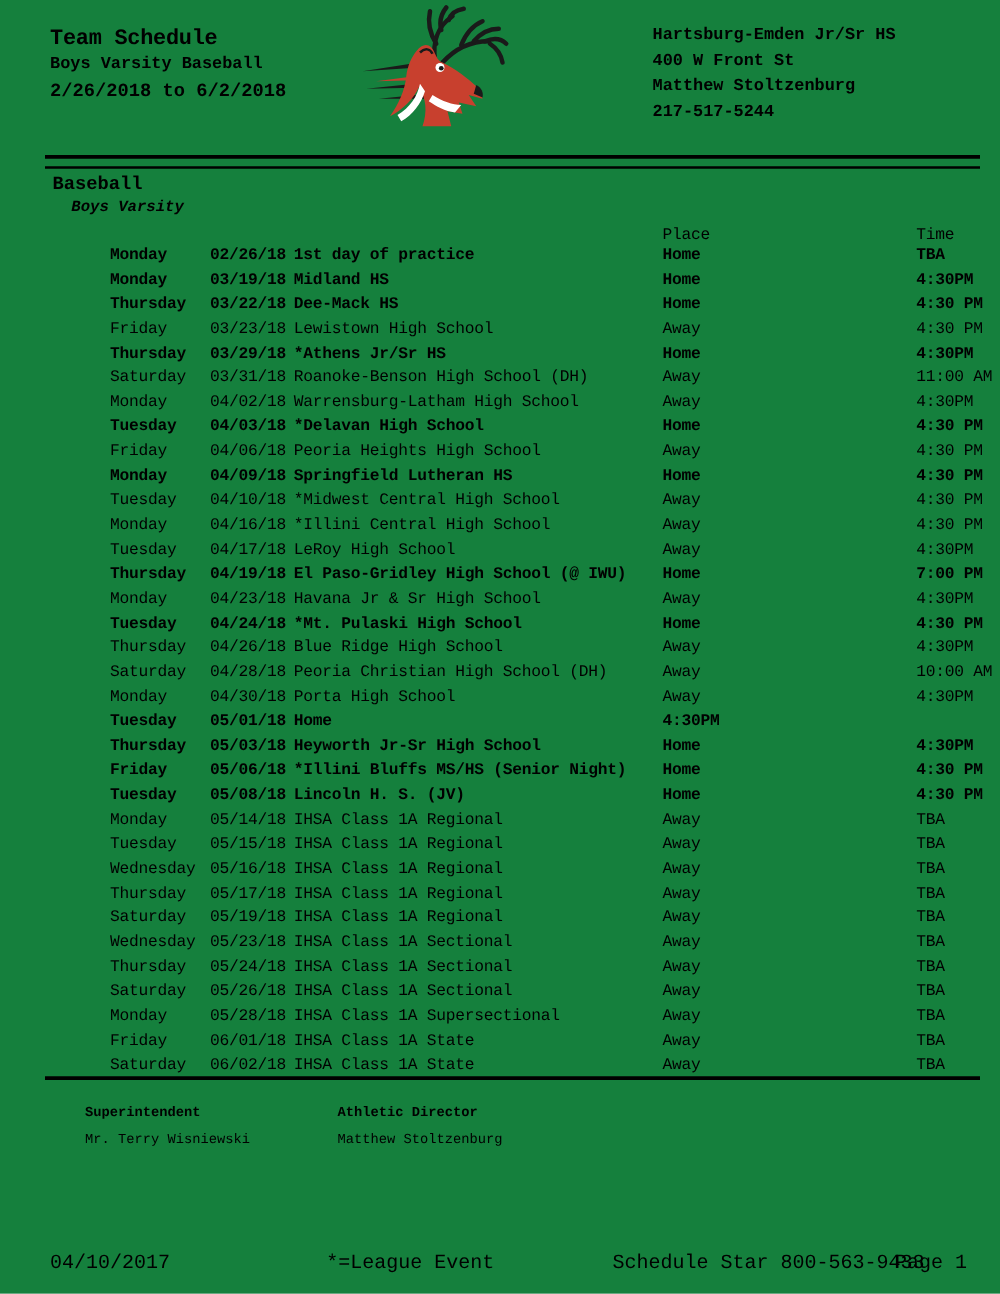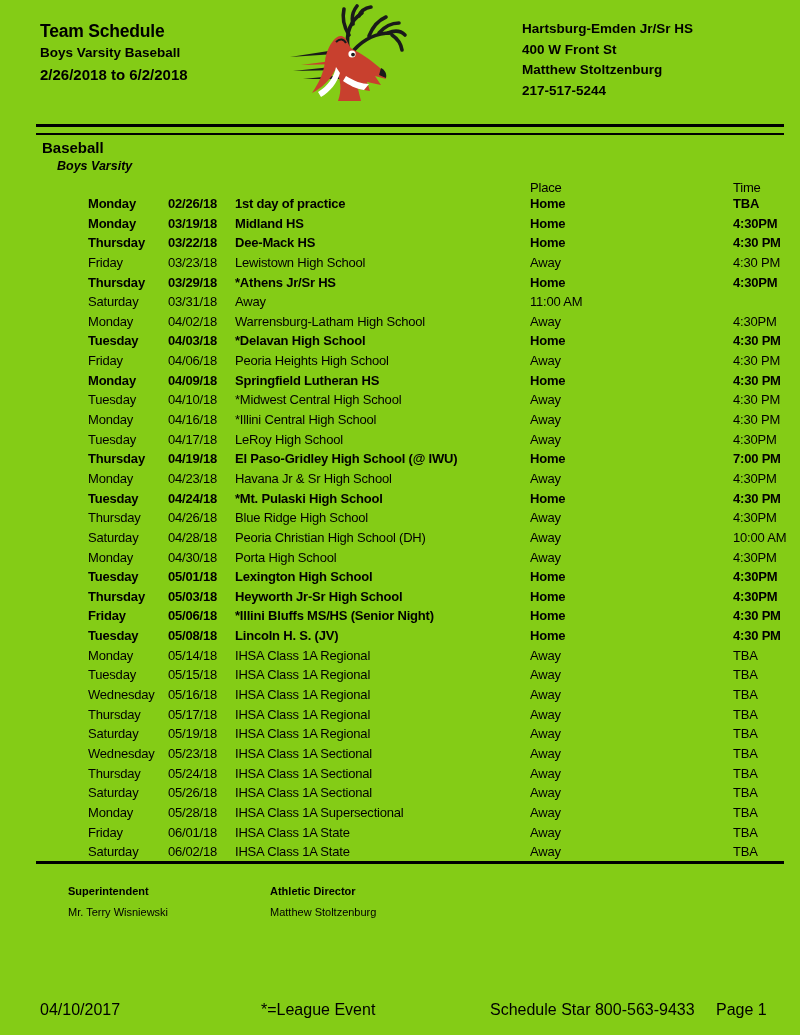--- a/index.html
+++ b/index.html
@@ -1,19 +1,19 @@
 <!DOCTYPE html>
 <html><head>
 <meta charset="utf-8">
 <style>
   * { margin:0; padding:0; box-sizing:border-box; }
   html,body { background:#e8e8e8; }
   .page {
-    position:relative; width:800px; height:1035px; background:#84cc16;
-    font-family:Liberation Sans, sans-serif; color:#000;
+    position:relative; width:800px; height:1035px; background:#15803d;
+    font-family:Liberation Mono, monospace; color:#000;
     overflow:hidden; margin:0 auto;
   }
   
   .hdr-left { position:absolute; left:40px; top:21px; }
   .hdr-title { font-size:17.5px; font-weight:bold; letter-spacing:-0.2px; }
   .hdr-sub   { font-size:13.5px; font-weight:bold; margin-top:3px; }
   .hdr-range { font-size:15px; font-weight:bold; margin-top:6px; }
   .hdr-logo  { position:absolute; left:288px; top:4px; width:122px; height:100px; }
   .hdr-right { position:absolute; left:522px; top:19px; font-size:13.5px; font-weight:bold; line-height:20.5px; }
   .rule-a { position:absolute; left:36px; top:124px; width:748px; height:3px; background:#000; }
@@ -135,20 +135,21 @@
         <div class="trow bold">
           <span class="cell">Thursday</span>
           <span class="cell">03/29/18</span>
           <span class="cell">*Athens Jr/Sr HS</span>
           <span class="cell">Home</span>
           <span class="cell">4:30PM</span>
         </div>
         <div class="trow">
           <span class="cell">Saturday</span>
           <span class="cell">03/31/18</span>
+          <span class="cell">Roanoke-Benson High School (DH)</span>
           <span class="cell">Away</span>
           <span class="cell">11:00 AM</span>
         </div>
         <div class="trow">
           <span class="cell">Monday</span>
           <span class="cell">04/02/18</span>
           <span class="cell">Warrensburg-Latham High School</span>
           <span class="cell">Away</span>
           <span class="cell">4:30PM</span>
         </div>
@@ -232,21 +233,20 @@
         <div class="trow">
           <span class="cell">Monday</span>
           <span class="cell">04/30/18</span>
           <span class="cell">Porta High School</span>
           <span class="cell">Away</span>
           <span class="cell">4:30PM</span>
         </div>
         <div class="trow bold">
           <span class="cell">Tuesday</span>
           <span class="cell">05/01/18</span>
-          <span class="cell">Lexington High School</span>
           <span class="cell">Home</span>
           <span class="cell">4:30PM</span>
         </div>
         <div class="trow bold">
           <span class="cell">Thursday</span>
           <span class="cell">05/03/18</span>
           <span class="cell">Heyworth Jr-Sr High School</span>
           <span class="cell">Home</span>
           <span class="cell">4:30PM</span>
         </div>

